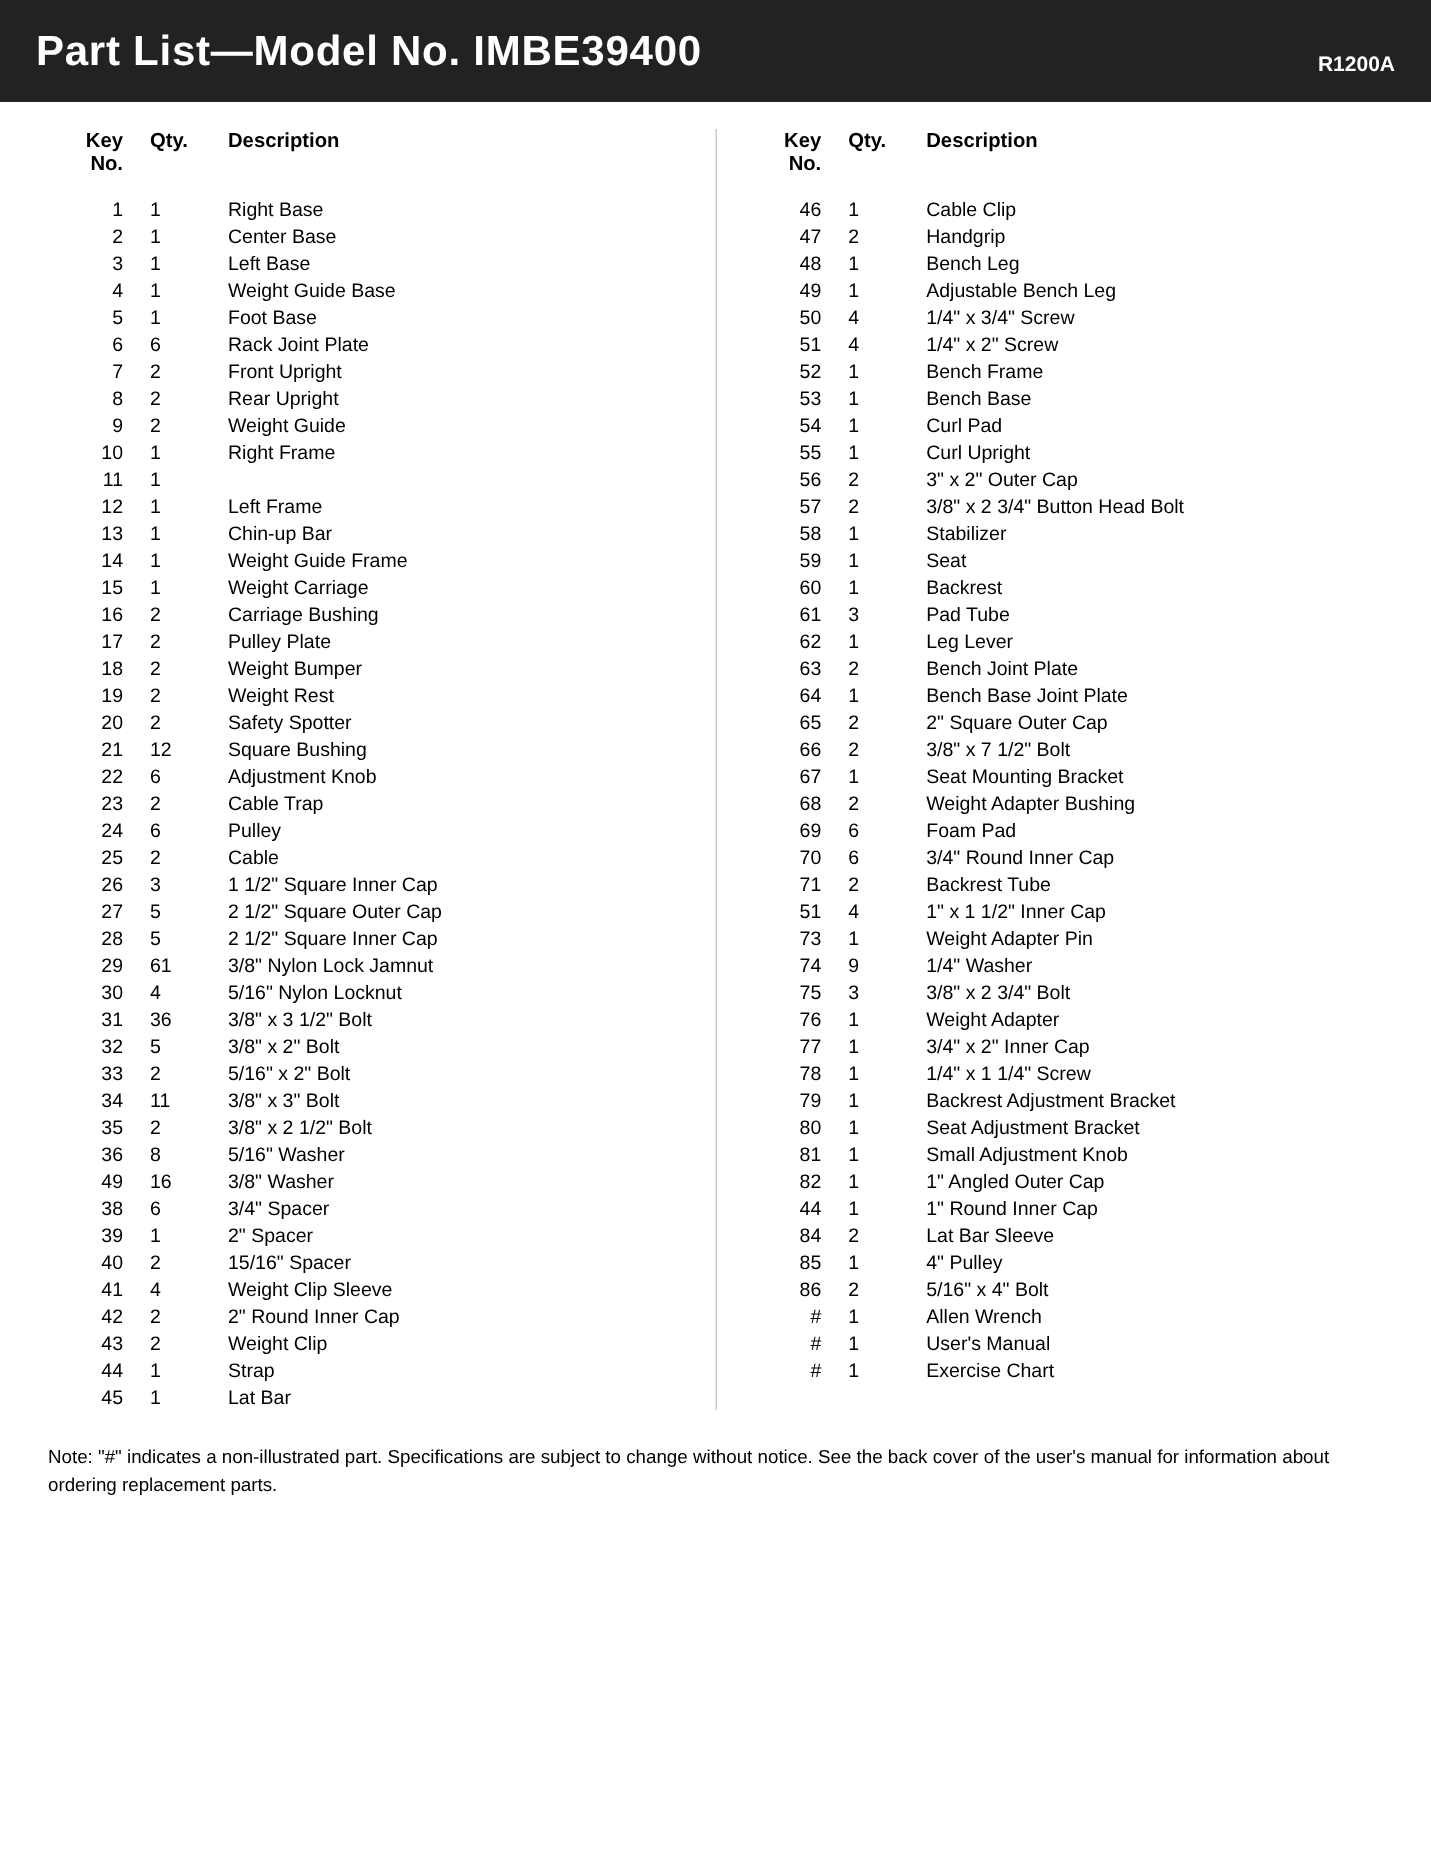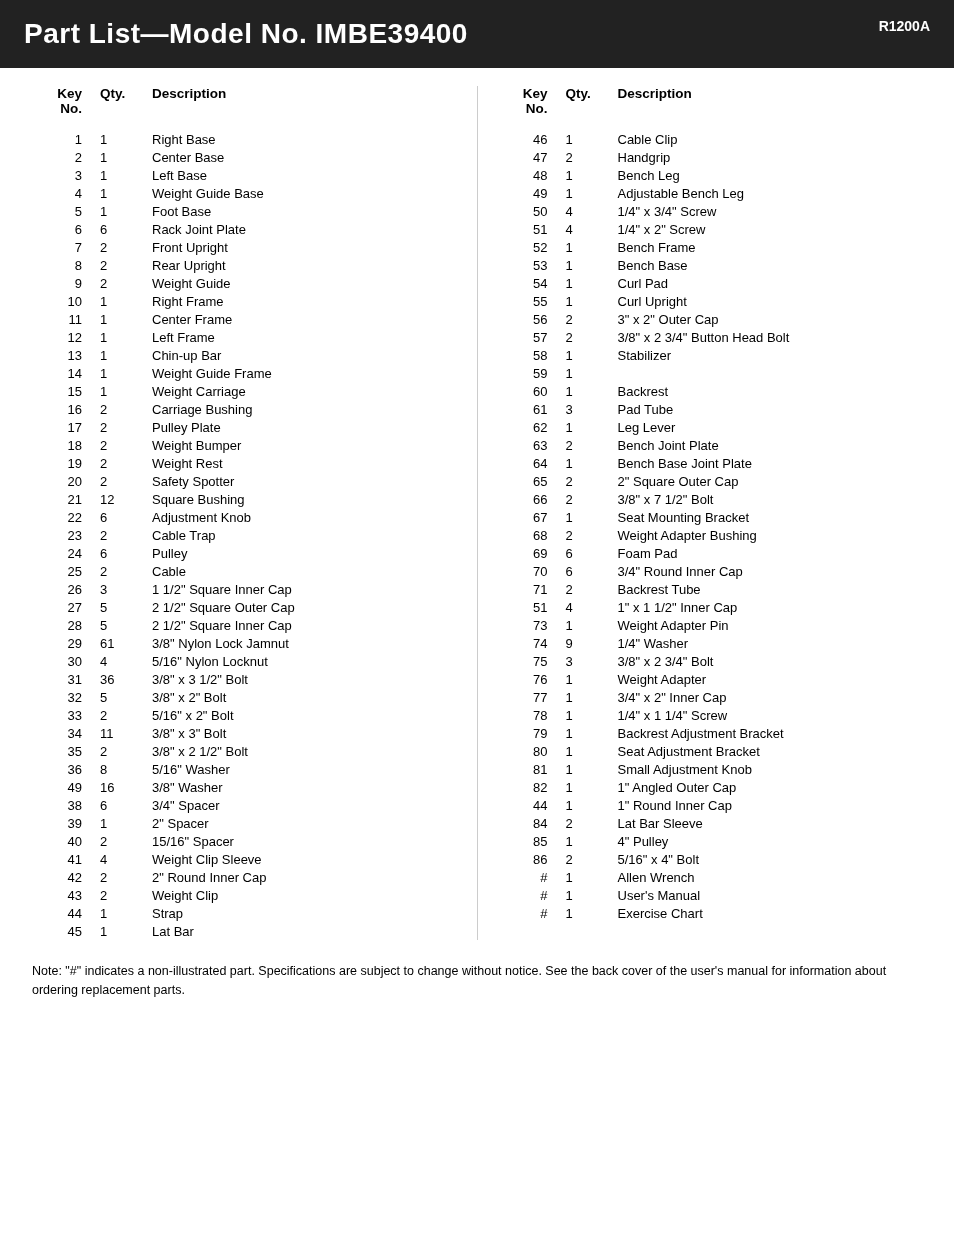--- a/index.html
+++ b/index.html
@@ -10,21 +10,21 @@
       width: 954px;
       min-height: 1235px;
       padding: 0;
     }
     .header {
       background: #222;
       color: #fff;
       padding: 18px 24px;
       display: flex;
       justify-content: space-between;
-      align-items: flex-start;
+      align-items: flex-end;
     }
     .header-title {
       font-size: 28px;
       font-weight: 900;
       letter-spacing: 0.5px;
     }
     .header-model {
       font-size: 14px;
       font-weight: bold;
     }
@@ -155,21 +155,20 @@
     <div class="part-desc">Weight Guide</div>
   </div>
             <div class="part-row">
     <div class="part-key">10</div>
     <div class="part-qty">1</div>
     <div class="part-desc">Right Frame</div>
   </div>
             <div class="part-row">
     <div class="part-key">11</div>
     <div class="part-qty">1</div>
-    <div class="part-desc">Center Frame</div>
   </div>
             <div class="part-row">
     <div class="part-key">12</div>
     <div class="part-qty">1</div>
     <div class="part-desc">Left Frame</div>
   </div>
             <div class="part-row">
     <div class="part-key">13</div>
     <div class="part-qty">1</div>
     <div class="part-desc">Chin-up Bar</div>
@@ -407,20 +406,21 @@
     <div class="part-desc">3/8" x 2 3/4" Button Head Bolt</div>
   </div>
             <div class="part-row">
     <div class="part-key">58</div>
     <div class="part-qty">1</div>
     <div class="part-desc">Stabilizer</div>
   </div>
             <div class="part-row">
     <div class="part-key">59</div>
     <div class="part-qty">1</div>
+    <div class="part-desc">Seat</div>
   </div>
             <div class="part-row">
     <div class="part-key">60</div>
     <div class="part-qty">1</div>
     <div class="part-desc">Backrest</div>
   </div>
             <div class="part-row">
     <div class="part-key">61</div>
     <div class="part-qty">3</div>
     <div class="part-desc">Pad Tube</div>

